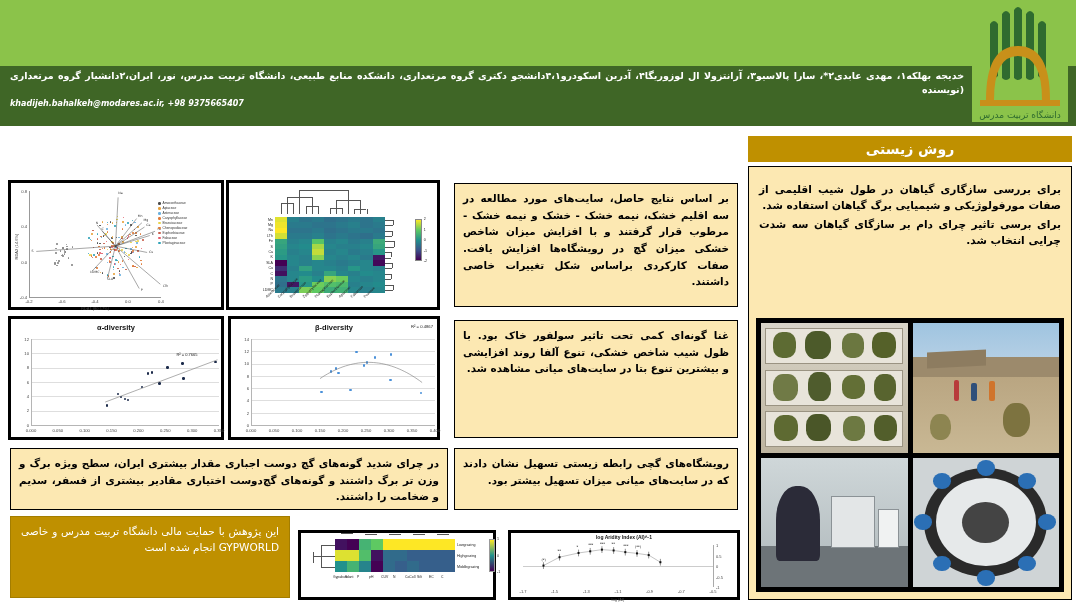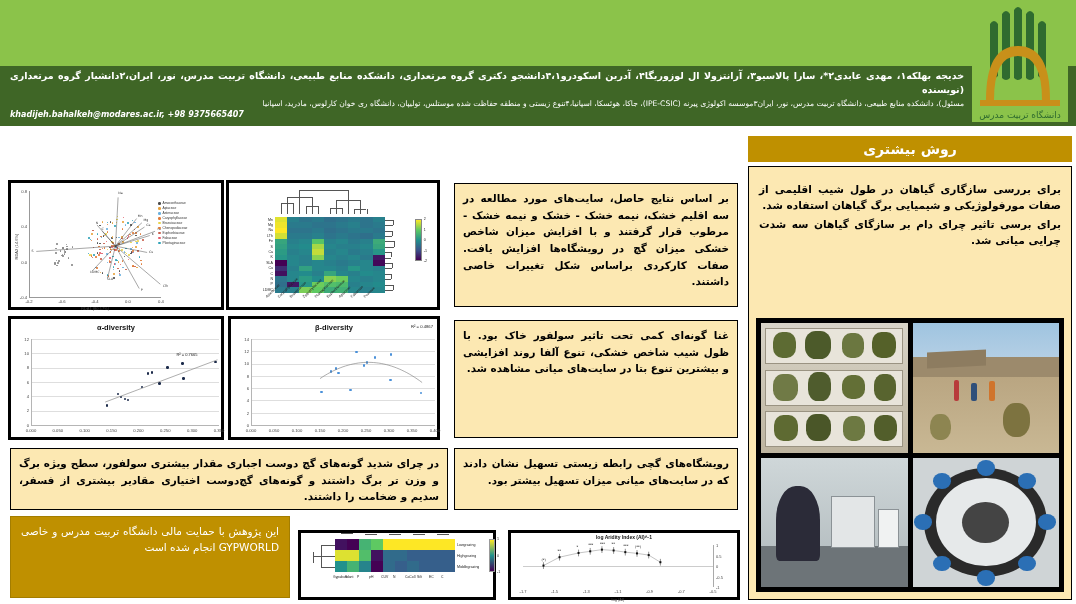--- a/index.html
+++ b/index.html
@@ -135,46 +135,45 @@
 </head>
 <body>
 
 <div class="poster">
 
   <div class="header-band"></div>
 
   <div class="authors-band"></div>
   <div class="authors-inner">
     <div class="authors-line1">خدیجه بهلکه۱، مهدی عابدی۲*، سارا پالاسیو۳، آرانتزولا ال لوزوریگا۴، آدرین اسکودرو۴،۱دانشجو دکتری گروه مرتعداری، دانشکده منابع طبیعی، دانشگاه تربیت مدرس، نور، ایران،۲دانشیار گروه مرتعداری (نویسنده</div>
-    <div class="authors-line2">مسئول)، دانشکده منابع طبیعی، دانشگاه تربیت مدرس، نور، ایران۳موسسه اکولوژی پیرنه (IPE-CSIC)، جاکا، هوئسکا، اسپانیا،۴تنوع زیستی و منطقه حفاظت شده موستلس، تولیپان، دانشگاه ری خوان کارلوس، مادرید، اسپانیا</div>
     <div class="authors-line3">khadijeh.bahalkeh@modares.ac.ir, +98 9375665407</div>
   </div>
 
   <div class="logo-box">
     <svg width="96" height="118" viewBox="0 0 96 118">
       <rect x="0" y="0" width="96" height="118" fill="#8bc34a"></rect>
       <g>
         <path d="M30 10 Q34 4 38 10 L38 74 Q34 78 30 74 Z" fill="#2f6b2f"></path>
         <path d="M42 6 Q46 0 50 6 L50 74 Q46 78 42 74 Z" fill="#2f6b2f"></path>
         <path d="M54 10 Q58 4 62 10 L62 74 Q58 78 54 74 Z" fill="#2f6b2f"></path>
         <path d="M18 20 Q22 14 26 20 L26 72 Q22 76 18 72 Z" fill="#2f6b2f"></path>
         <path d="M66 20 Q70 14 74 20 L74 72 Q70 76 66 72 Z" fill="#2f6b2f"></path>
         <path d="M14 96 Q14 42 46 42 Q78 42 78 96 L70 96 Q70 52 46 52 Q22 52 22 96 Z" fill="#c8901a"></path>
         <path d="M8 96 L88 96 L88 102 L8 102 Z" fill="#c8901a"></path>
       </g>
       <text x="48" y="114" font-size="9" fill="#2f6b2f" text-anchor="middle" font-family="DejaVu Sans, sans-serif">دانشگاه تربیت مدرس</text>
     </svg>
   </div>
 
-  <div class="sec-head sec-method">روش بیشتری</div>
+  <div class="sec-head sec-method">روش زیستی</div>
 
   <div class="method-panel">
     <div class="method-text">
       <p>برای بررسی سازگاری گیاهان در طول شیب اقلیمی از صفات مورفولوژیکی و شیمیایی برگ گیاهان استفاده شد.</p>
-      <p>برای برسی تاثیر چرای دام بر سازگای گیاهان سه شدت چرایی میانی شد.</p>
+      <p>برای برسی تاثیر چرای دام بر سازگای گیاهان سه شدت چرایی انتخاب شد.</p>
     </div>
   </div>
 
   <div class="photo-grid">
 
     <div class="photo ph-specimens">
       <div class="row" style="top:4%"></div>
       <div class="row" style="top:36%"></div>
       <div class="row" style="top:68%"></div>
       <div class="blob" style="left:8%;top:7%;width:16%;height:20%"></div>
@@ -780,21 +779,21 @@
         <div class="dot-b" style="left:189px;top:72.85714285714285px"></div>
         <svg style="position:absolute;left:0;top:0;width:212px;height:124px">
           <path d="M88.99999999999999 59.596857142857154 L91.553 57.92398882857144 L94.106 56.341943885714294 L96.65899999999999 54.850722314285726 L99.21199999999999 53.45032411428571 L101.76499999999999 52.14074928571429 L104.31799999999998 50.921997828571435 L106.871 49.79406974285715 L109.42399999999999 48.75696502857144 L111.97699999999999 47.810683685714295 L114.52999999999999 46.95522571428572 L117.083 46.190591114285716 L119.636 45.51677988571429 L122.189 44.933792028571425 L124.74199999999999 44.44162754285715 L127.295 44.040286428571434 L129.848 43.72976868571428 L132.401 43.510074314285724 L134.954 43.38120331428572 L137.507 43.34315568571429 L140.06 43.39593142857143 L142.613 43.53953054285715 L145.166 43.77395302857143 L147.719 44.09919888571429 L150.272 44.51526811428571 L152.825 45.02216071428571 L155.37800000000001 45.619876685714296 L157.93099999999998 46.308416028571436 L160.48399999999998 47.08777874285714 L163.03699999999998 47.957964828571434 L165.59 48.9189742857143 L168.143 49.97080711428571 L170.696 51.11346331428571 L173.24899999999997 52.34694288571427 L175.802 53.67124582857143 L178.355 55.08637214285715 L180.908 56.59232182857143 L183.46099999999998 58.18909488571428 L186.014 59.876691314285715 L188.567 61.655111114285724 L191.11999999999998 63.52435428571429 " fill="none" stroke="#777" stroke-width="0.6"></path>
         </svg>
       </div>
   </div>
 
   <div class="res-text t-result1">بر اساس نتایج حاصل، سایت‌های مورد مطالعه در سه اقلیم خشک، نیمه خشک - خشک و نیمه خشک - مرطوب قرار گرفتند و با افزایش میزان شاخص خشکی میزان گچ در رویشگاه‌ها افزایش یافت. صفات کارکردی براساس شکل تغییرات خاصی داشتند.</div>
   <div class="res-text t-result3">رویشگاه‌های گچی رابطه زیستی تسهیل نشان دادند که در سایت‌های میانی میزان تسهیل بیشتر بود.</div>
   <div class="res-text t-result2">غنا گونه‌ای کمی تحت تاثیر سولفور خاک بود. با ظول شیب شاخص خشکی، تنوع آلفا روند افزایشی و بیشترین تنوع بتا در سایت‌های میانی مشاهده شد.</div>
-  <div class="res-text t-result4" style="left:10px; width:438px;">در چرای شدید گونه‌های گچ دوست اجباری مقدار بیشتری سولفور، سطح ویژه برگ و وزن تر برگ داشتند و گونه‌های گچ‌دوست اختیاری مقادیر بیشتری از فسفر، سدیم و ضخامت را داشتند.</div>
+  <div class="res-text t-result4" style="left:10px; width:438px;">در چرای شدید گونه‌های گچ دوست اجباری مقدار بیشتری ایران، سطح ویژه برگ و وزن تر برگ داشتند و گونه‌های گچ‌دوست اختیاری مقادیر بیشتری از فسفر، سدیم و ضخامت را داشتند.</div>
 
   <div class="funding">
     <div class="funding-body">این پژوهش با حمایت مالی دانشگاه تربیت مدرس و خاصی GYPWORLD انجام شده است</div>
   </div>
 
   <div class="fig-frame" style="left:298px; top:530px; width:198px; height:70px;">
     <div id="graze-canvas" style="position:relative;width:100%;height:100%;background:#fff;">
         <div class="hm-cell" style="left:34px;top:6px;width:12px;height:11px;background:rgb(66,17,95)"></div>
         <div class="hm-cell" style="left:46px;top:6px;width:12px;height:11px;background:rgb(68,1,84)"></div>
         <div class="hm-cell" style="left:58px;top:6px;width:12px;height:11px;background:rgb(70,179,115)"></div>

